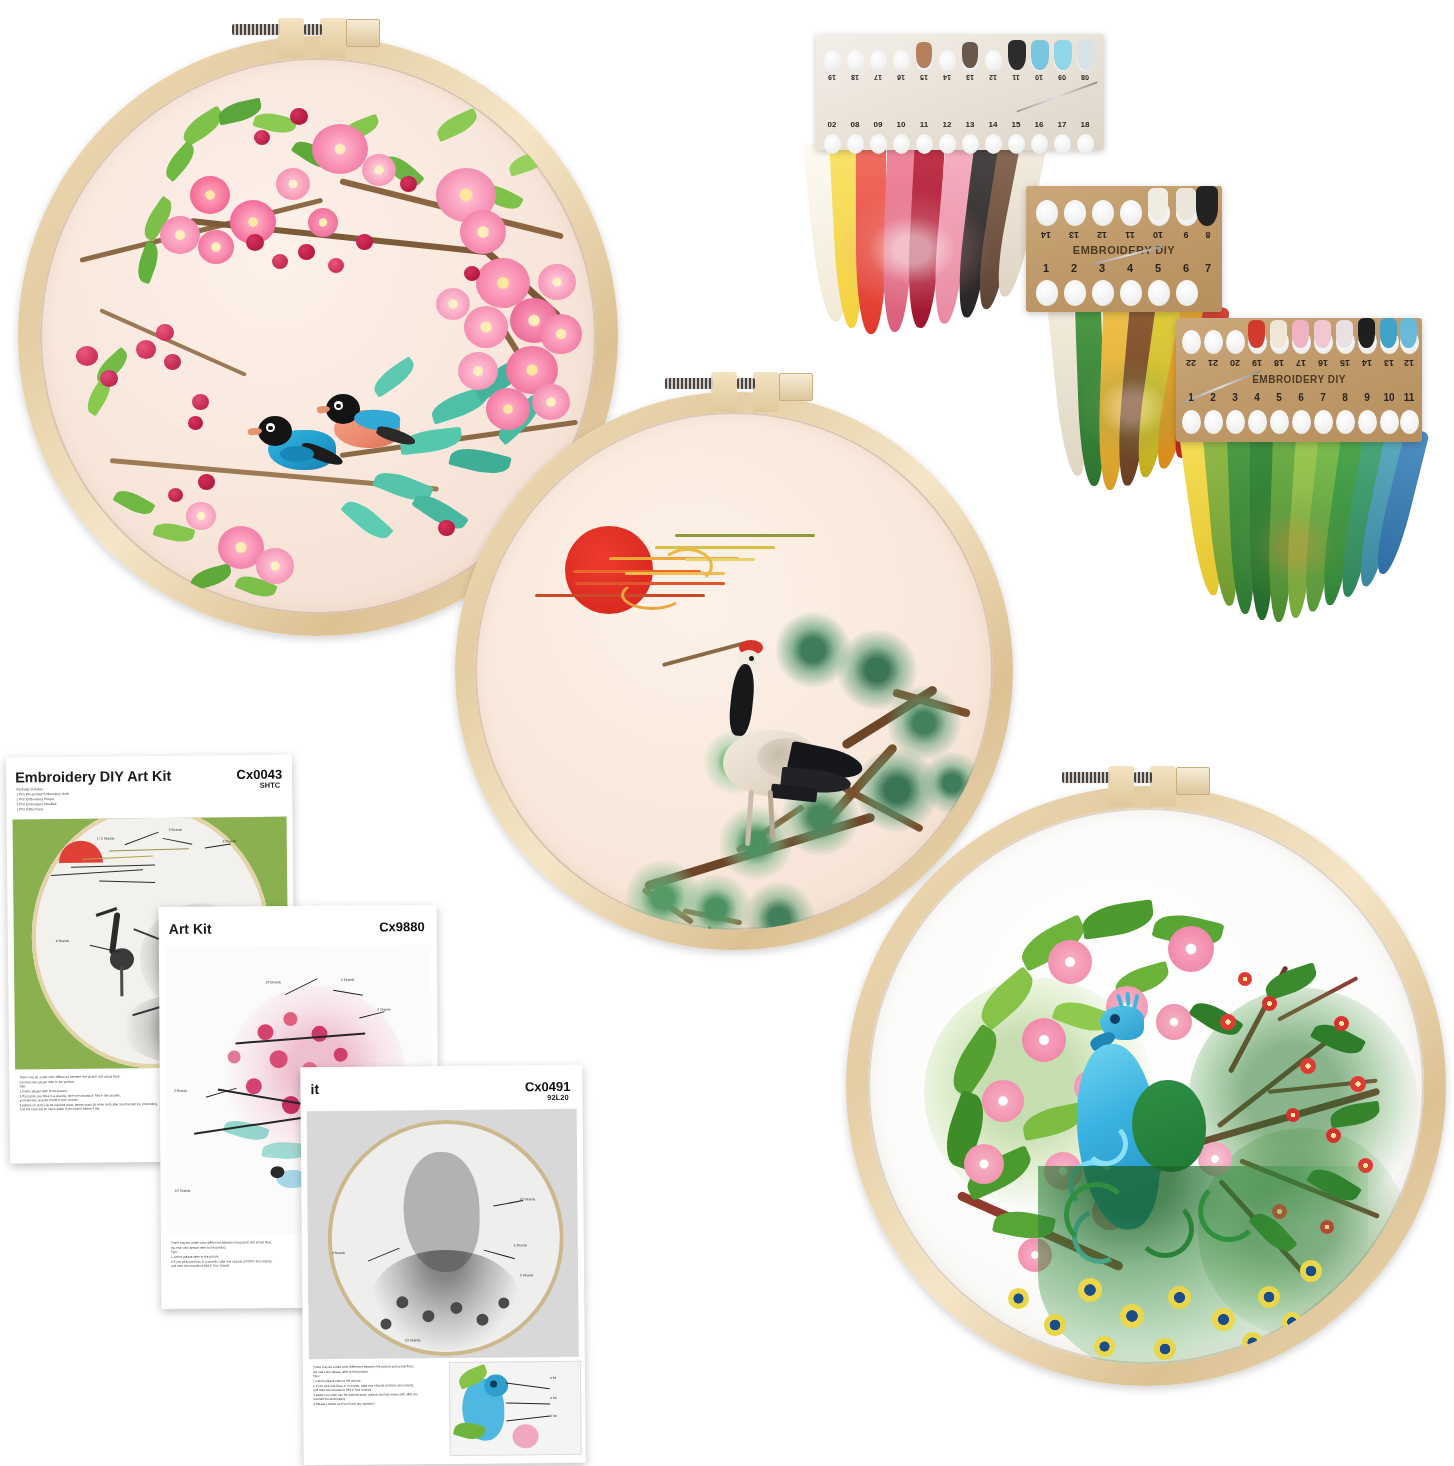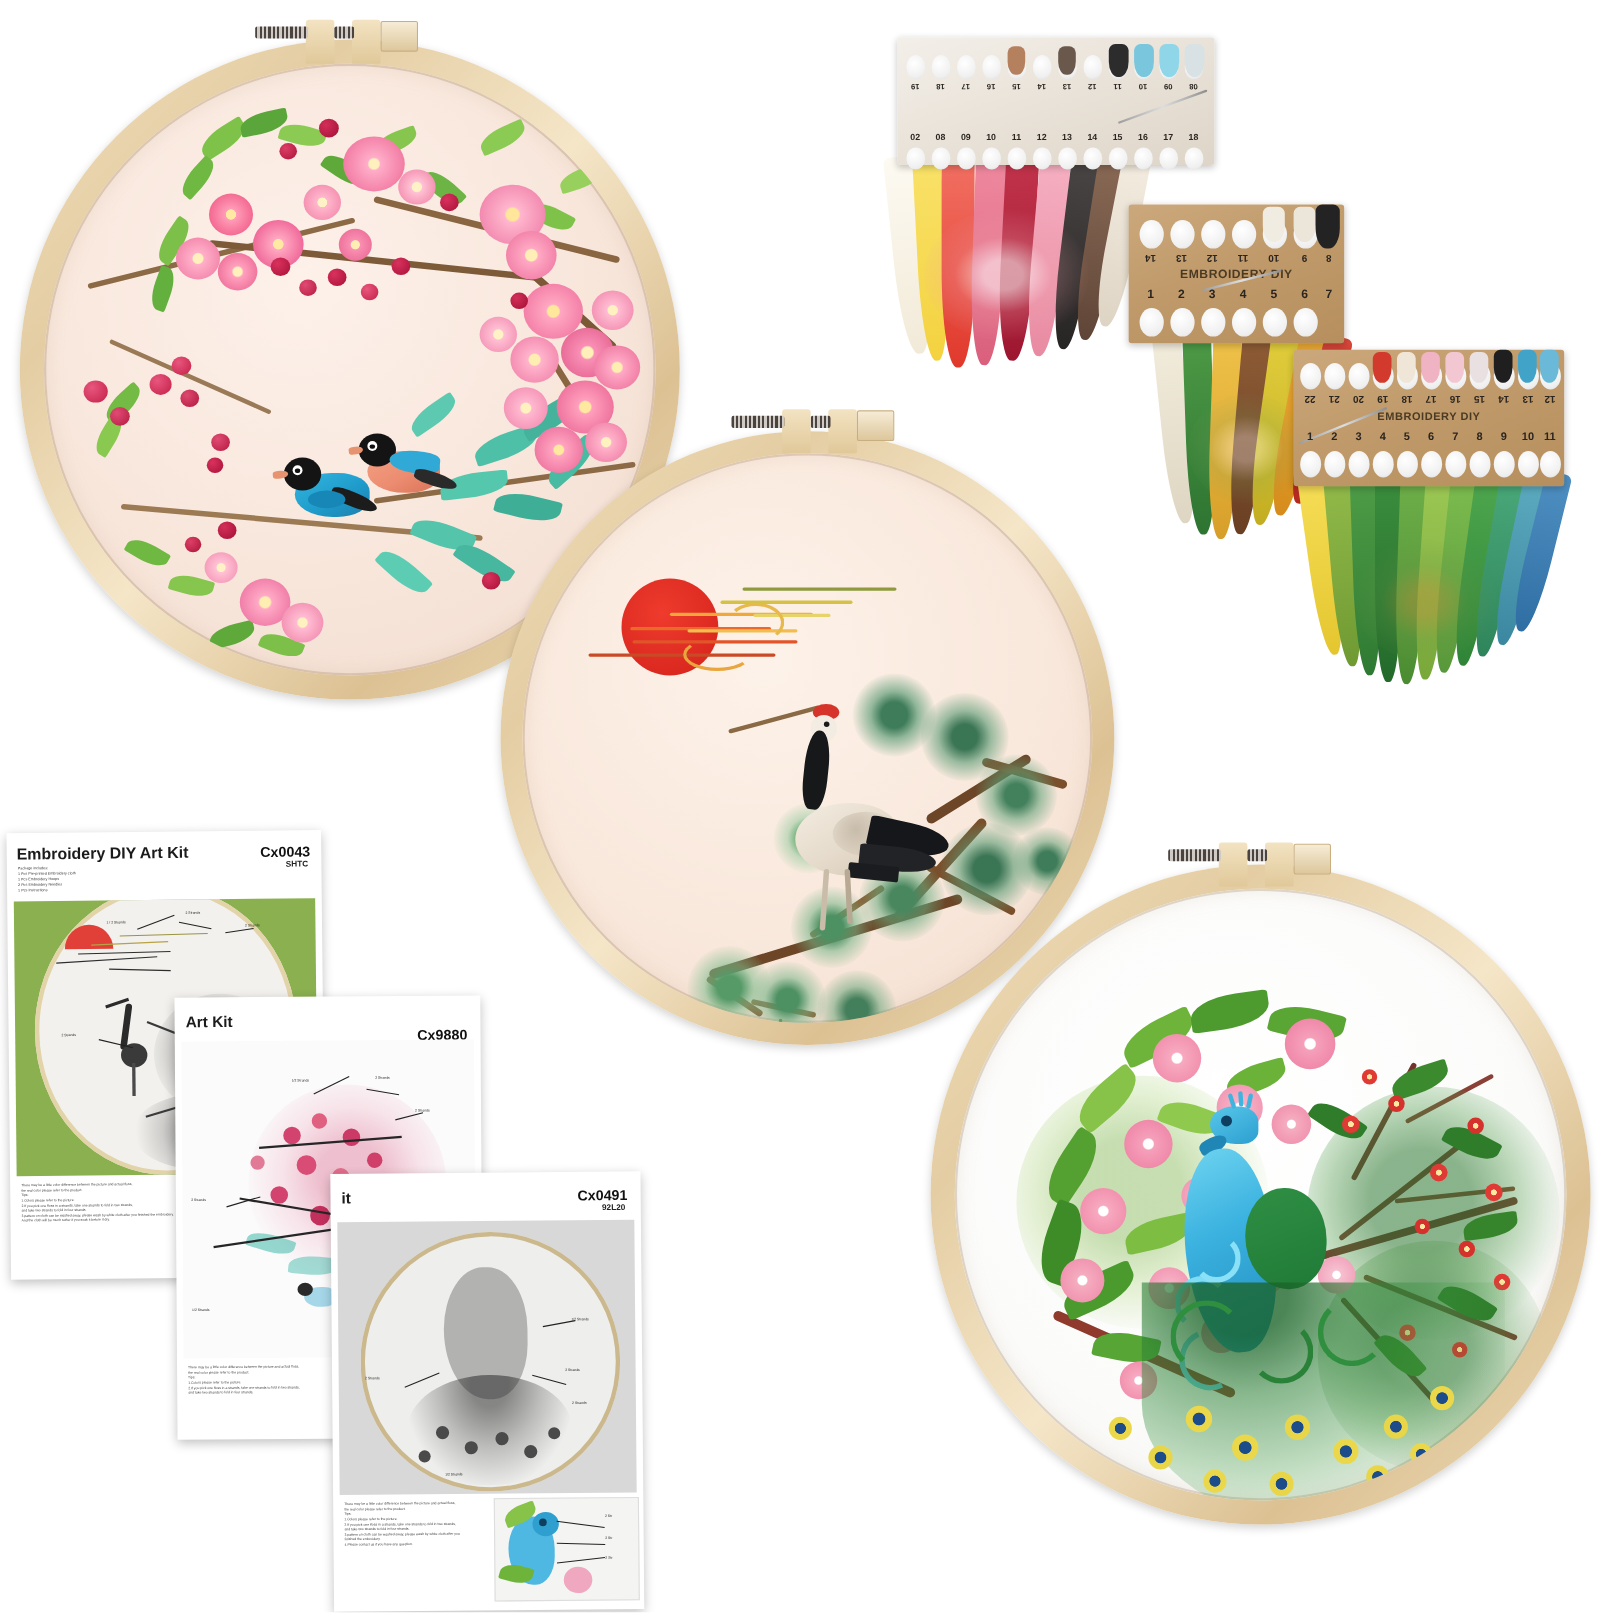--- a/index.html
+++ b/index.html
@@ -620,21 +620,21 @@
       <div>1.Colors please refer to the picture.</div>
       <div>2.If you pick one floss in a strands, take one strands to fold in two strands,</div>
       <div>and take two strands to fold in four strands.</div>
       <div>3.pattern on cloth can be washed away, please wash by white cloth after you finished the embroidery.</div>
       <div>And the cloth will be much softer if you soak it before it dry.</div>
     </div>
   </div>
 
   <div class="sheet" style="left:160px;top:906px;width:278px;height:402px;transform:rotate(-0.4deg);">
     <div class="title" style="left:10px;top:14px;font-size:14px;">Art Kit</div>
-    <div class="code" style="right:12px;top:14px;font-size:13px;width:90px;margin-top:14px;">Cx9880</div>
+    <div class="code" style="right:12px;top:14px;font-size:13px;width:90px;">Cx9880</div>
 
     <div class="diagram" style="left:6px;top:40px;width:266px;height:288px;background:#fbfbfb;">
 
       <div style="position:absolute;left:60px;top:40px;width:180px;height:180px;border-radius:50%;
            background:radial-gradient(circle at 52% 46%,rgba(214,76,120,.34) 0 22%,rgba(230,130,160,.20) 46%,rgba(240,180,200,0) 74%);"></div>
       <div class="sketchdot" style="left:92px;top:78px;width:16px;height:16px;background:#d3436f;"></div>
       <div class="sketchdot" style="left:118px;top:66px;width:14px;height:14px;background:#e0607f;"></div>
       <div class="sketchdot" style="left:146px;top:80px;width:16px;height:16px;background:#cb3a66;"></div>
       <div class="sketchdot" style="left:104px;top:104px;width:18px;height:18px;background:#d84c76;"></div>
       <div class="sketchdot" style="left:136px;top:116px;width:16px;height:16px;background:#e26d8c;"></div>

